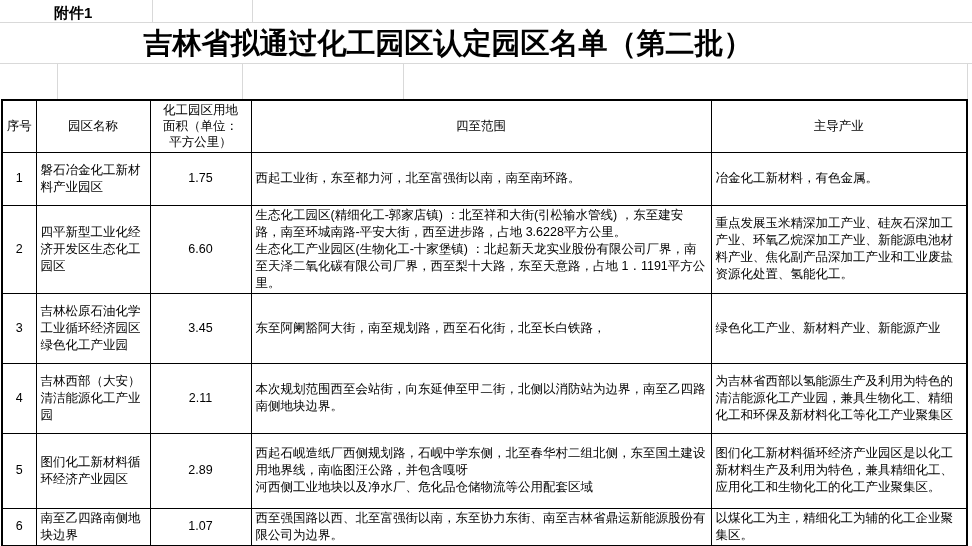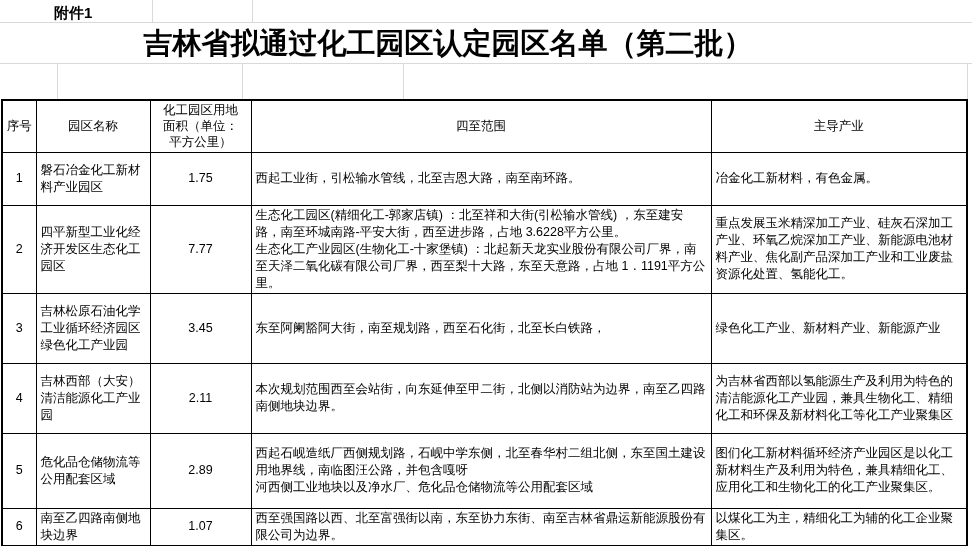--- a/index.html
+++ b/index.html
@@ -77,48 +77,48 @@
     <th>化工园区用地
 面积（单位：
 平方公里）</th>
     <th>四至范围</th>
     <th>主导产业</th>
   </tr>
   <tr class="r1">
     <td class="c">1</td>
     <td class="l">磐石冶金化工新材料产业园区</td>
     <td class="c">1.75</td>
-    <td class="l pre scope">西起工业街，引松输水管线，北至吉恩大路，南至南环路。</td>
+    <td class="l pre scope">西起工业街，东至都力河，北至富强街以南，南至南环路。</td>
     <td class="l pre">冶金化工新材料，有色金属。</td>
   </tr>
   <tr class="r2">
     <td class="c">2</td>
     <td class="l">四平新型工业化经济开发区生态化工园区</td>
-    <td class="c">7.77</td>
+    <td class="c">6.60</td>
     <td class="l pre scope">生态化工园区(精细化工-郭家店镇) ：北至祥和大街(引松输水管线) ，东至建安 路，南至环城南路-平安大街，西至进步路，占地 3.6228平方公里。
 生态化工产业园区(生物化工-十家堡镇) ：北起新天龙实业股份有限公司厂界，南 至天泽二氧化碳有限公司厂界，西至梨十大路，东至天意路，占地 1．1191平方公里。</td>
     <td class="l pre">重点发展玉米精深加工产业、硅灰石深加工产业、环氧乙烷深加工产业、新能源电池材料产业、焦化副产品深加工产业和工业废盐资源化处置、氢能化工。</td>
   </tr>
   <tr class="r3">
     <td class="c">3</td>
     <td class="l">吉林松原石油化学工业循环经济园区绿色化工产业园</td>
     <td class="c">3.45</td>
     <td class="l pre scope">东至阿阑豁阿大街，南至规划路，西至石化街，北至长白铁路，</td>
     <td class="l pre">绿色化工产业、新材料产业、新能源产业</td>
   </tr>
   <tr class="r4">
     <td class="c">4</td>
     <td class="l">吉林西部（大安）清洁能源化工产业园</td>
     <td class="c">2.11</td>
     <td class="l pre scope">本次规划范围西至会站街，向东延伸至甲二街，北侧以消防站为边界，南至乙四路南侧地块边界。</td>
     <td class="l pre">为吉林省西部以氢能源生产及利用为特色的清洁能源化工产业园，兼具生物化工、精细化工和环保及新材料化工等化工产业聚集区</td>
   </tr>
   <tr class="r5">
     <td class="c">5</td>
-    <td class="l">危化品仓储物流等公用配套区域</td>
+    <td class="l">图们化工新材料循环经济产业园区</td>
     <td class="c">2.89</td>
     <td class="l pre scope">西起石岘造纸厂西侧规划路，石岘中学东侧，北至春华村二组北侧，东至国土建设用地界线，南临图汪公路，并包含嘎呀
 河西侧工业地块以及净水厂、危化品仓储物流等公用配套区域</td>
     <td class="l pre">图们化工新材料循环经济产业园区是以化工新材料生产及利用为特色，兼具精细化工、应用化工和生物化工的化工产业聚集区。</td>
   </tr>
   <tr class="r6">
     <td class="c">6</td>
     <td class="l">南至乙四路南侧地块边界</td>
     <td class="c">1.07</td>
     <td class="l pre scope">西至强国路以西、北至富强街以南，东至协力东街、南至吉林省鼎运新能源股份有限公司为边界。</td>

